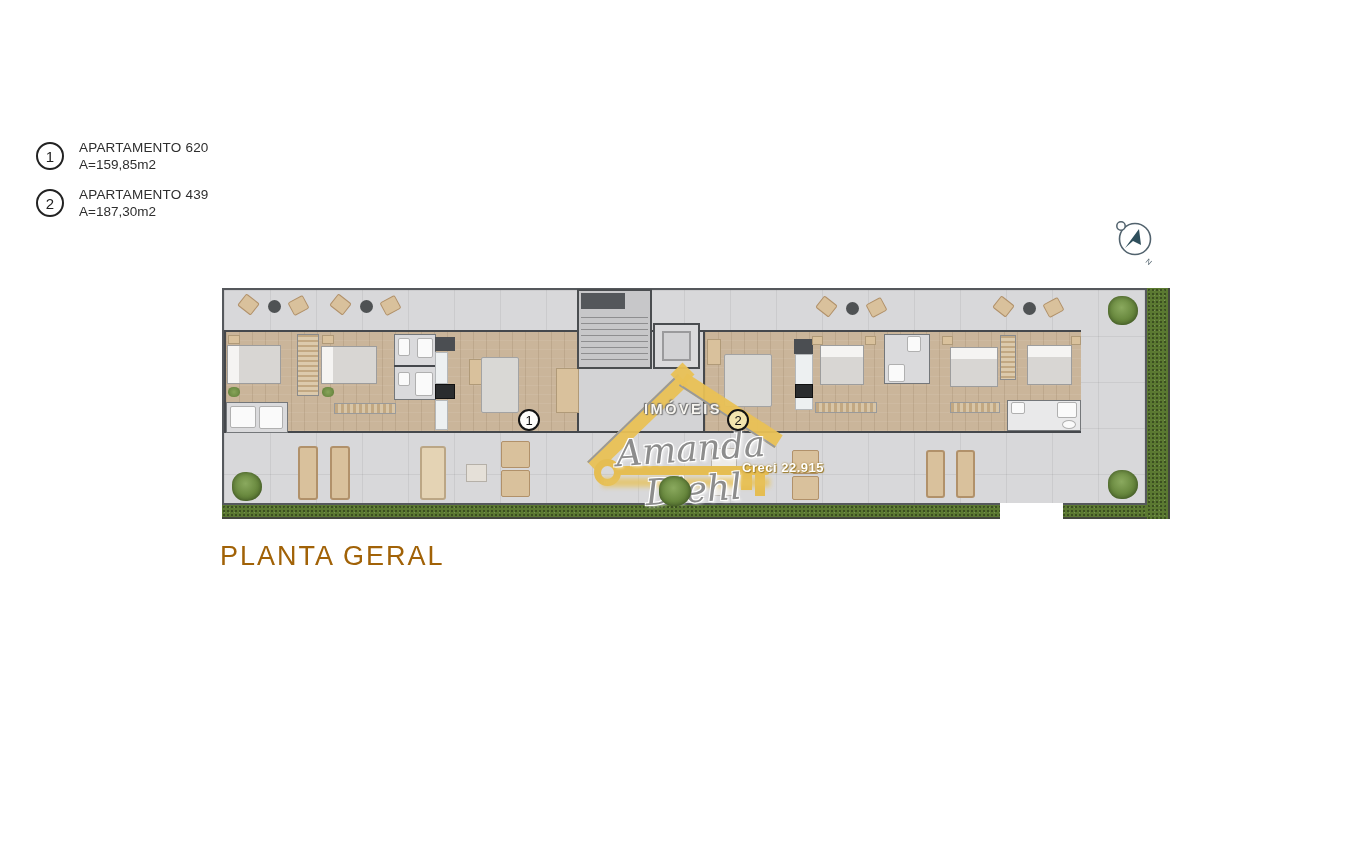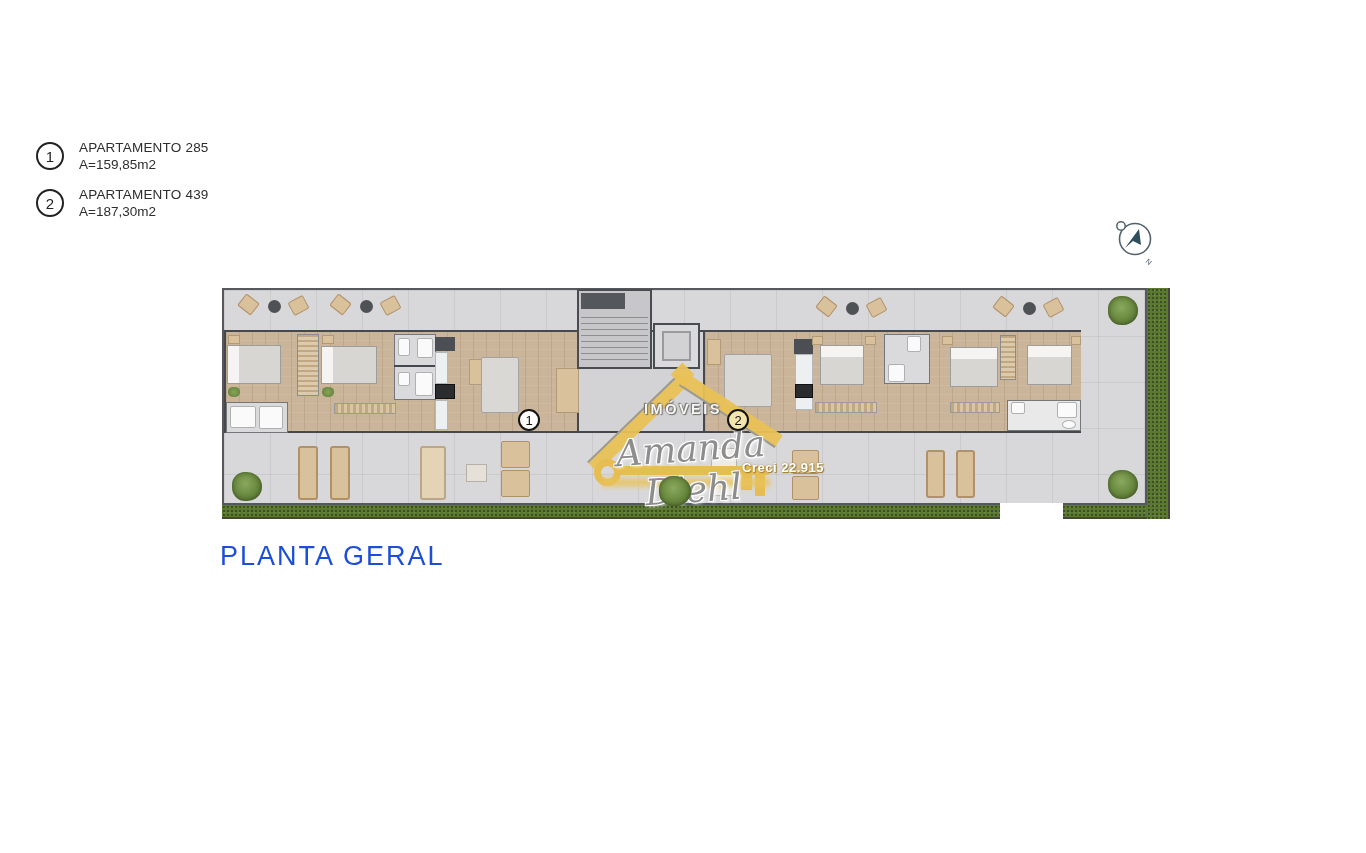--- a/index.html
+++ b/index.html
@@ -104,33 +104,33 @@
     border:7px solid #e5bd52;border-radius:50%;box-sizing:border-box;}
   .key-shaft{position:absolute;left:617px;top:466px;width:152px;height:9px;
     background:#e5bd52;border-radius:2px;}
   .key-bit1{position:absolute;left:741px;top:474px;width:11px;height:16px;background:#e5bd52;}
   .key-bit2{position:absolute;left:755px;top:474px;width:10px;height:22px;background:#e5bd52;}
   .key-blur{position:absolute;left:602px;top:478px;width:168px;height:9px;
     background:#e8c35c;filter:blur(2.5px);opacity:.8;}
 
   
   .footer{position:absolute;left:220px;top:541px;}
-  .f-title{font-size:27px;color:#1d4ed8;letter-spacing:2px;font-weight:400;}
+  .f-title{font-size:27px;color:#a16207;letter-spacing:2px;font-weight:400;}
   .f-sub{font-size:27px;color:#8f959c;letter-spacing:1px;font-weight:700;margin-top:4px;}
 </style>
 </head>
 <body>
 
 <div class="canvas">
 
   <div class="legend">
     <div class="legend-item">
       <div class="legend-circle">1</div>
       <div class="legend-text">
-        <div class="legend-title">APARTAMENTO 285</div>
+        <div class="legend-title">APARTAMENTO 620</div>
         <div class="legend-area">A=159,85m2</div>
       </div>
     </div>
     <div class="legend-item">
       <div class="legend-circle">2</div>
       <div class="legend-text">
         <div class="legend-title">APARTAMENTO 439</div>
         <div class="legend-area">A=187,30m2</div>
       </div>
     </div>

